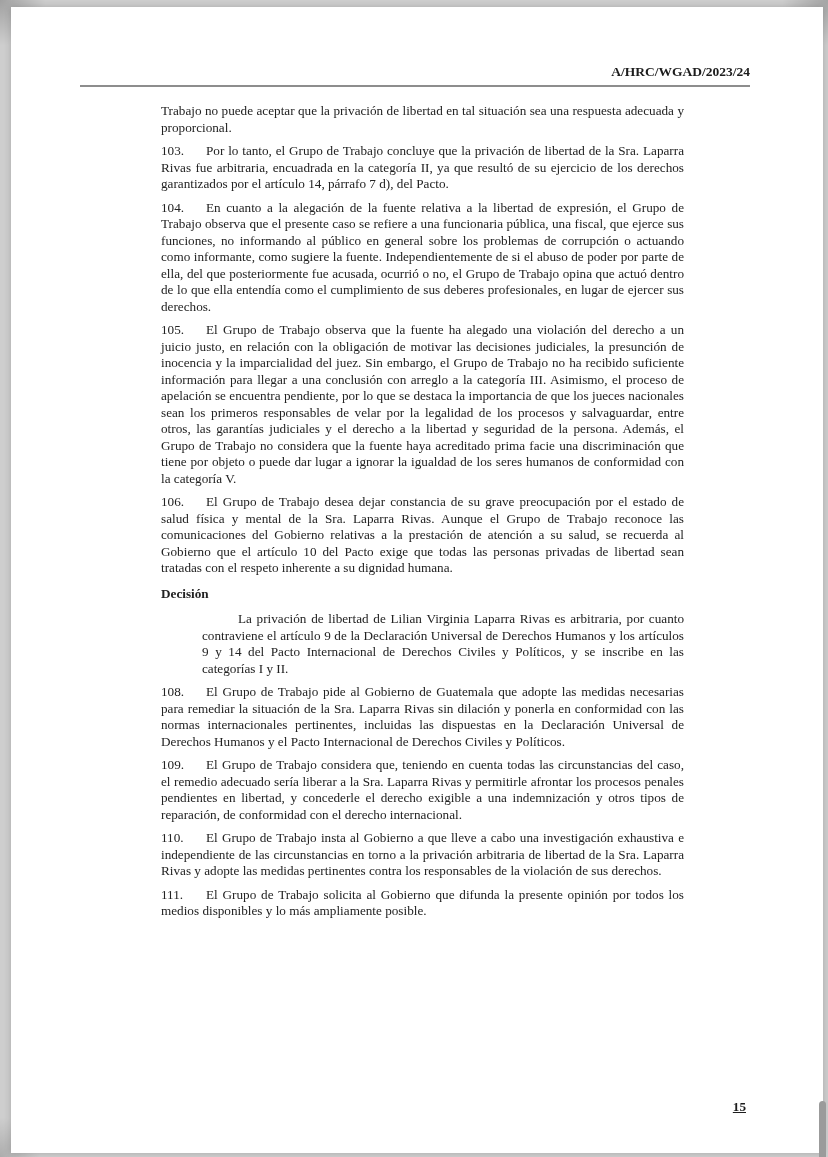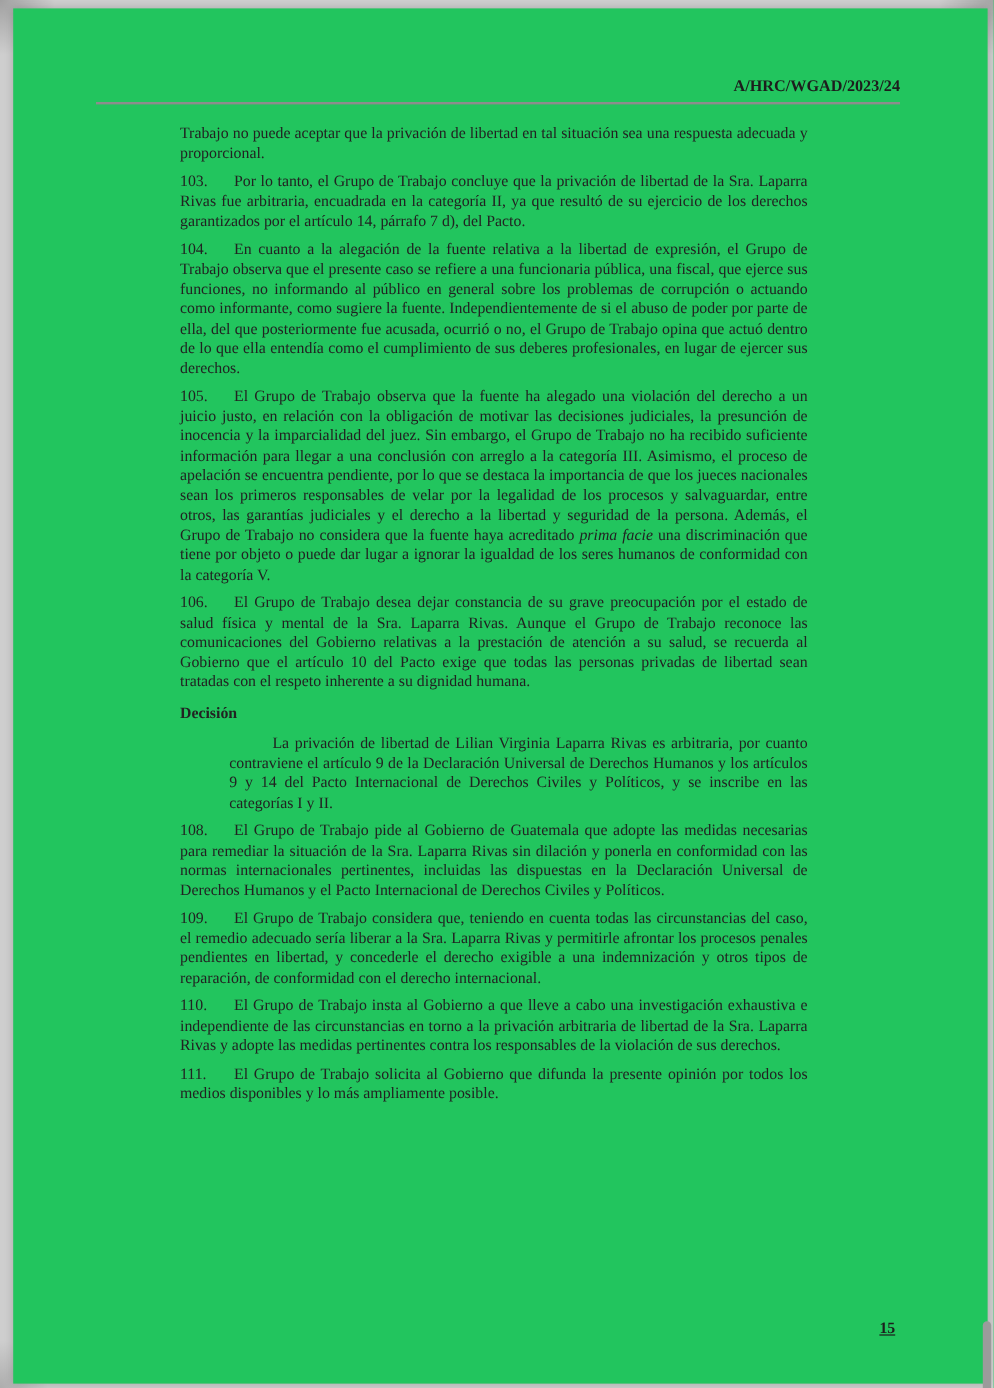--- a/index.html
+++ b/index.html
@@ -11,56 +11,56 @@
     background:
       radial-gradient(circle at 0 0, rgba(0,0,0,0.22), rgba(0,0,0,0) 46px),
       radial-gradient(circle at 828px 0, rgba(0,0,0,0.20), rgba(0,0,0,0) 46px),
       radial-gradient(circle at 0 1157px, rgba(0,0,0,0.16), rgba(0,0,0,0) 40px),
       #cecece;
     font-family: "Liberation Serif", "DejaVu Serif", serif;
   }
   .page {
     position: absolute;
     top: 7px; left: 11px; right: 5px; bottom: 4px;
-    background: #22c55e;
+    background: #ffffff;
     box-shadow: 0 0 7px rgba(0,0,0,0.18);
   }
   .doc-header {
     position: absolute;
     top: 57px; left: 69px; width: 670px;
     text-align: right;
     font-weight: bold;
     font-size: 13.5px;
     line-height: 16px;
     color: #1d1d1d;
     padding-bottom: 5px;
     border-bottom: 2px solid #8d8d8d;
   }
   .content {
     position: absolute;
-    top: 96px; left: 139px; width: 523px;
+    top: 96px; left: 150px; width: 523px;
     font-size: 13.2px;
     line-height: 16.5px;
     color: #222;
     text-align: justify;
   }
   .para { margin: 0 0 7px 0; }
   .pnum { display: inline-block; width: 45px; }
   .sec-heading {
     margin: 9px 0 9px 0;
     text-align: left;
     font-size: 13.2px;
   }
   .sec-heading.bold { font-weight: bold; }
   .quote {
     margin: 0 0 7px 41px;
     width: 482px;
     text-indent: 36px;
   }
-  .it { font-style: italic; }
+  .it { }
   .page-number {
     position: absolute;
     top: 1092px; left: 660px; width: 75px;
     text-align: right;
     font-weight: bold;
     font-size: 13.2px;
     color: #1d1d1d;
     text-decoration: underline;
   }
   .scrollbar-thumb {

